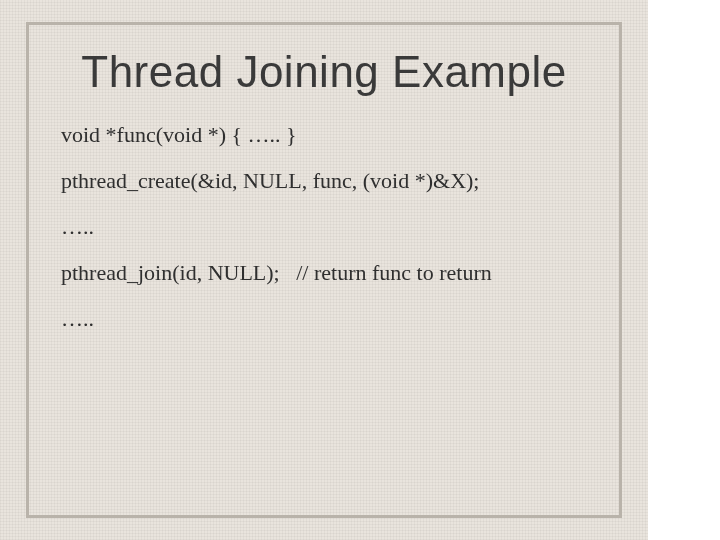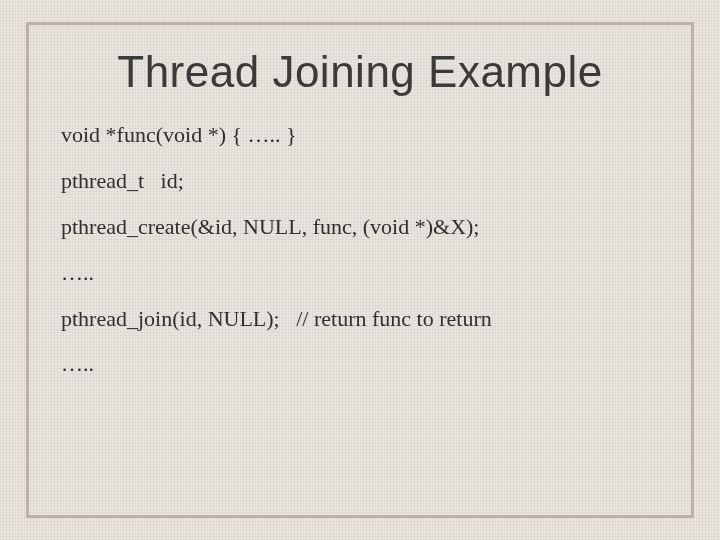--- a/index.html
+++ b/index.html
@@ -6,21 +6,21 @@
     margin: 0;
     padding: 0;
     width: 720px;
     height: 540px;
     overflow: hidden;
     font-family: Arial, Helvetica, sans-serif;
     background: #ffffff;
   }
   .slide {
     position: relative;
-    width: 720px;
+    width: 648px;
     height: 540px;
     box-sizing: border-box;
     background:
       repeating-linear-gradient(0deg,
         rgba(0,0,0,0.035) 0px,
         rgba(0,0,0,0.035) 1px,
         transparent 1px,
         transparent 3px),
       repeating-linear-gradient(90deg,
         rgba(0,0,0,0.035) 0px,
@@ -56,19 +56,18 @@
     white-space: pre;
   }
 </style>
 </head>
 <body>
 
 <div class="slide">
   <div class="inner-frame">
     <h1 class="title">Thread Joining Example</h1>
     <div class="code-line">void *func(void *) { ….. }</div>
-    <div class="code-line">pthread_t   id;</div>
     <div class="code-line">pthread_create(&amp;id, NULL, func, (void *)&amp;X);</div>
     <div class="code-line">…..</div>
     <div class="code-line">pthread_join(id, NULL);   // return func to return</div>
     <div class="code-line">…..</div>
   </div>
 </div>
 
 </body></html>

